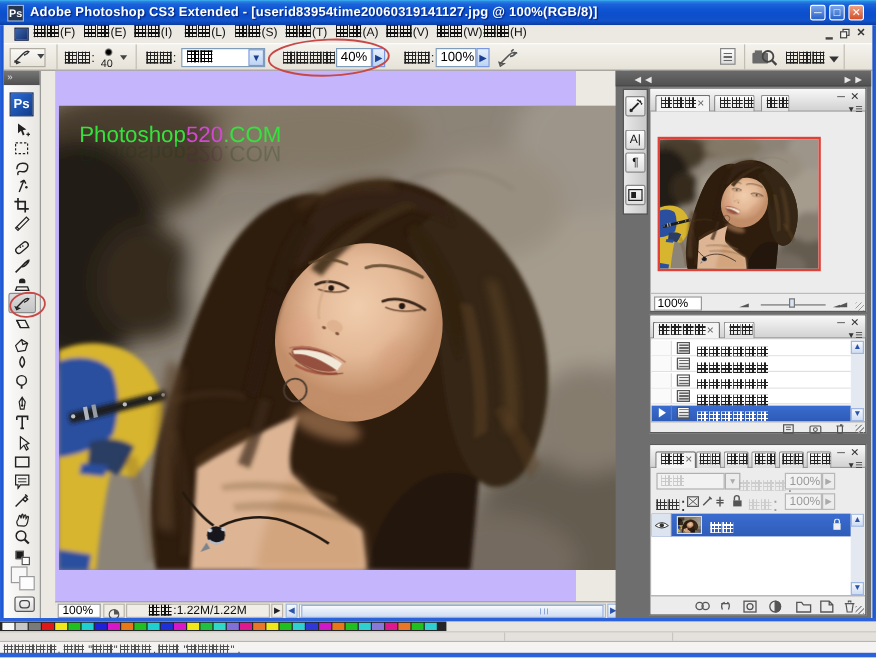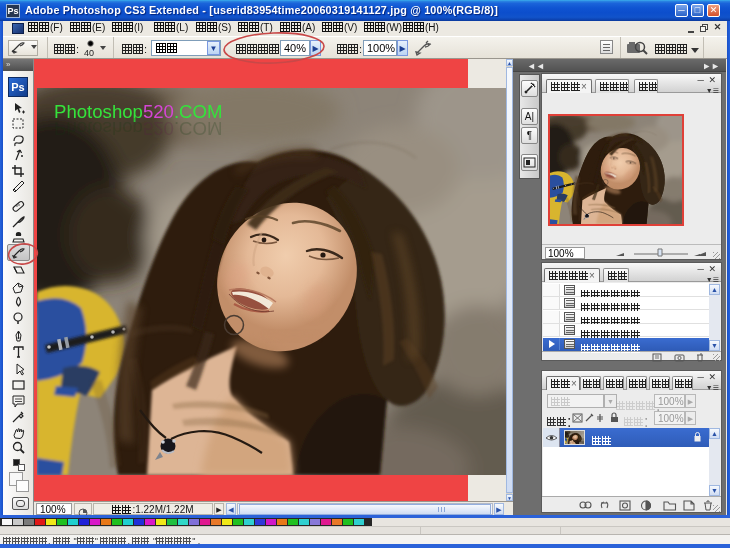--- a/index.html
+++ b/index.html
@@ -20,21 +20,21 @@
 
 #opts{left:3px;top:36px;width:724px;height:23px;background:linear-gradient(180deg,#f4f2ec,#e6e2d8);border-top:1px solid #fff;border-bottom:1px solid #9a968e;font-size:11px;color:#222}
 .inset{background:#fff;border:1px solid #7f9db9;font-size:11px;color:#000}
 .xparrow{background:linear-gradient(180deg,#e6f0fc,#bcd4f2);border:1px solid #7a98df;color:#1c3f94;text-align:center}
 
 #toolbar{left:3px;top:59px;width:31px;height:458px;background:#d8d5ce;border-right:1px solid #8a8a8a}
 #toolbar .hdr{left:0;top:0;width:30px;height:12px;background:linear-gradient(180deg,#777,#4e4e4e);color:#ddd;font-size:8px;line-height:11px;padding-left:3px}
 #tools{left:0;top:12px;width:30px;height:446px;background:linear-gradient(90deg,#fdfdfd,#e8e6e1)}
 .tool{position:absolute;left:8px;width:15px;height:14px}
 
-#canvas{left:34px;top:59px;width:434px;height:446px;background:#ef4444}
+#canvas{left:46px;top:59px;width:434px;height:446px;background:#c4b5fd}
 #photo{left:3px;top:29px;width:469px;height:387px}
 
 .sb{background:linear-gradient(180deg,#f6f9fd,#cfdcf3);border:1px solid #a0b8e0}
 
 #dock{left:513px;top:59px;width:213px;height:458px;background:#6e6e6e}
 #dockhdr{left:0;top:0;width:213px;height:13px;background:linear-gradient(180deg,#6a6a6a,#525252);border-bottom:1px solid #444;color:#e8e8e8;font-size:9px}
 .panel{position:absolute;left:28px;width:181px;background:#ececec;border:1px solid #5a5a5a}
 .phead{position:relative;height:19px;background:linear-gradient(180deg,#f8f8f8,#d2d2d2);border-bottom:1px solid #9a9a9a}
 .pmin{position:absolute;top:2px;color:#333;font-size:9px;line-height:8px}
 .tab{position:absolute;top:5px;height:14px;white-space:nowrap;overflow:hidden;background:linear-gradient(180deg,#fcfcfc,#dfdfdf);border:1px solid #909090;border-bottom:none;border-radius:2px 2px 0 0;font-size:10px;color:#222;padding:1px 4px 0 4px}

